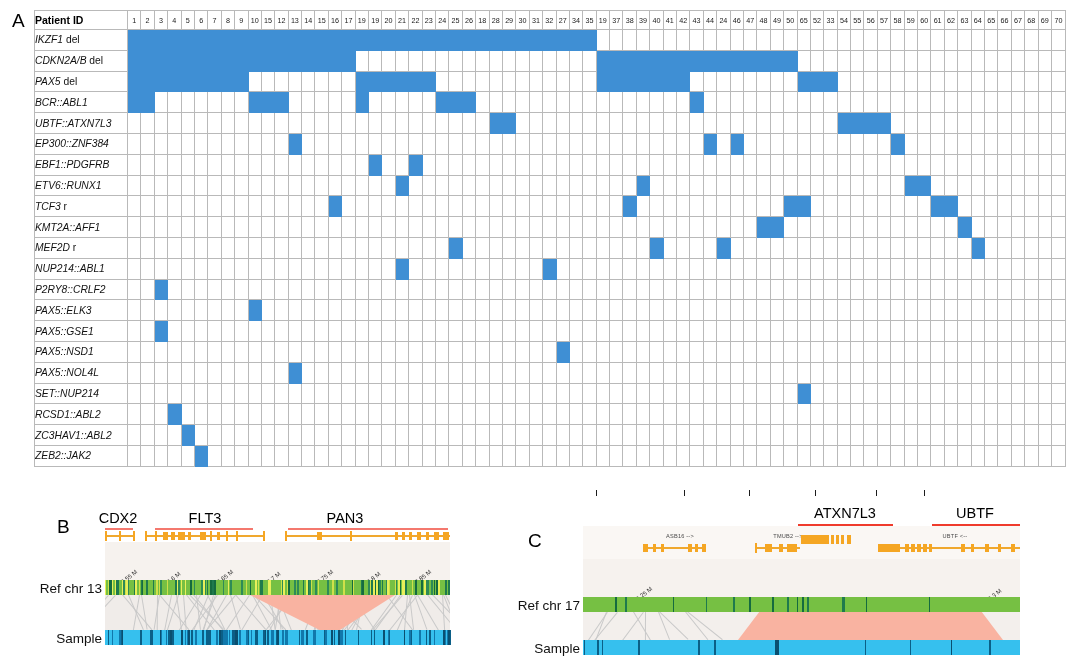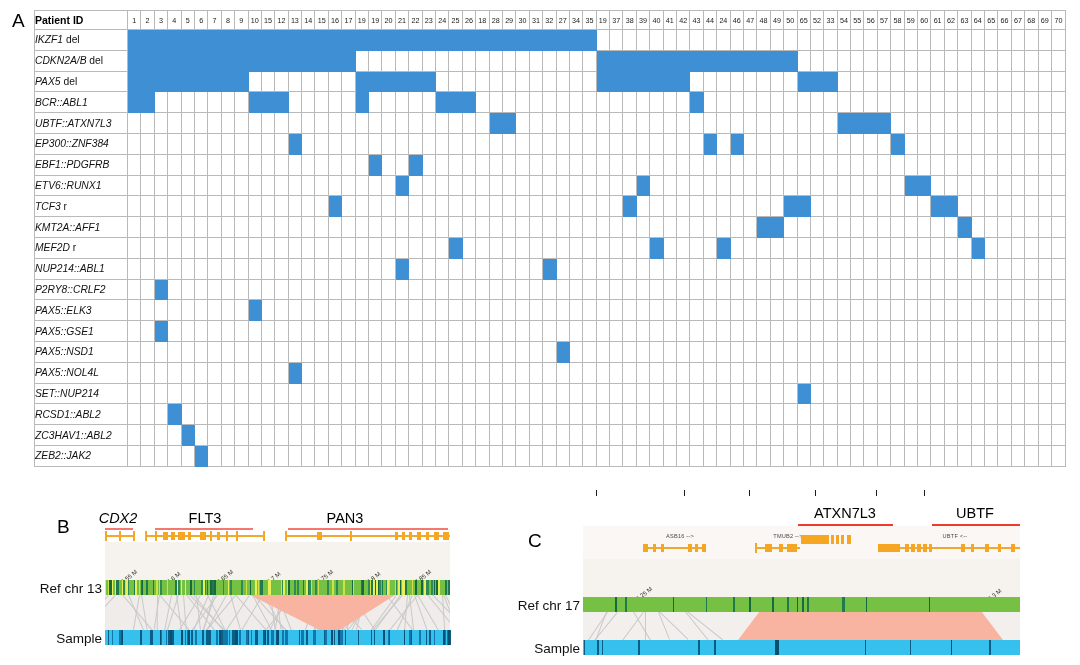--- a/index.html
+++ b/index.html
@@ -1665,21 +1665,21 @@
           <td class="cell"></td>
         </tr>
       </tbody>
   </table>
 </div>
 
 <div class="panel-letter" style="left:57px;top:516px;">B</div>
 
 <div class="gp" id="panel-b" style="left:0px;top:495px;width:470px;height:170px;">
 
-  <div class="gene-title" style="left:88px;top:15px;width:60px;font-style:italic;">CDX2</div>
+  <div class="gene-title" style="left:88px;top:15px;width:60px;">CDX2</div>
   <div class="gene-title" style="left:160px;top:15px;width:90px;">FLT3</div>
   <div class="gene-title" style="left:290px;top:15px;width:110px;">PAN3</div>
 
   <div class="gene-bar" style="left:105px;top:33px;width:28px;"></div>
   <div class="gene-bar" style="left:155px;top:33px;width:98px;"></div>
   <div class="gene-bar" style="left:288px;top:33px;width:160px;"></div>
 
   <div class="exonrow" style="left:105px;top:36px;width:345px;">
     <div class="exonline" style="left:0px;width:30px;"></div>
     <div class="exonline" style="left:40px;width:22px;"></div>

